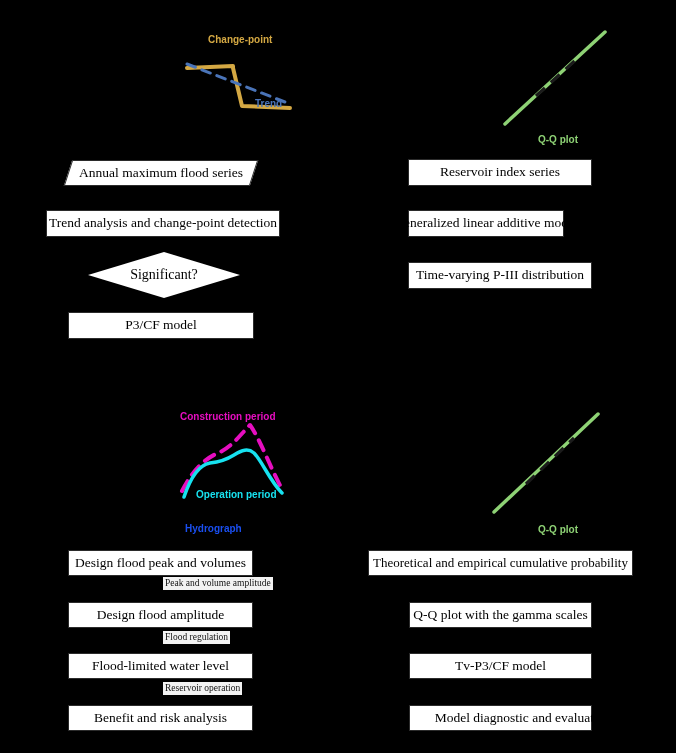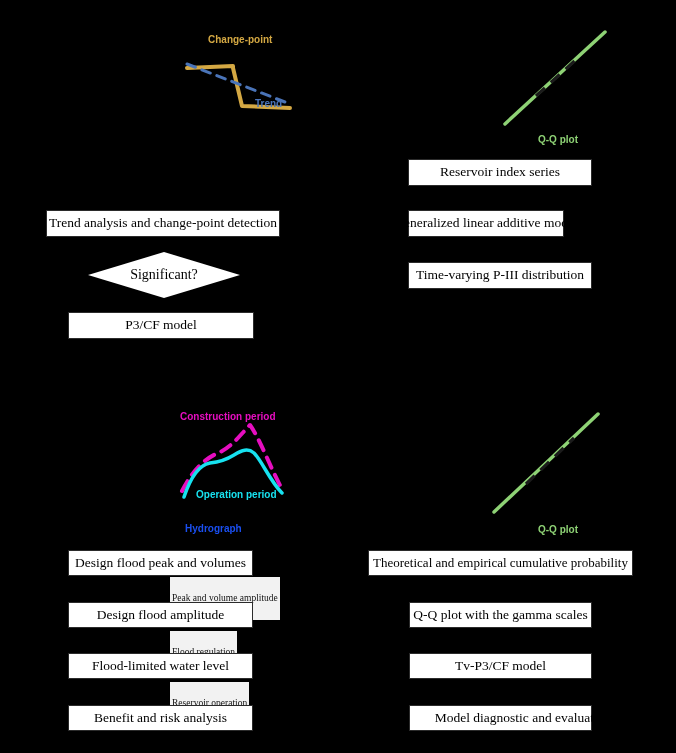--- a/index.html
+++ b/index.html
@@ -68,24 +68,23 @@
     color: #000;
   }
 
   
   .chip {
     position: absolute;
     background: #f2f2f2;
     color: #111;
     font-size: 9.5px;
     line-height: 1.15;
-    padding: 16px 2px;
+    padding: 1px 2px;
     white-space: nowrap;
     box-sizing: border-box;
-    margin-left: 7px;
   }
 
   
   .sketch-label {
     position: absolute;
     font-family: "Liberation Sans", "DejaVu Sans", sans-serif;
     font-weight: bold;
     font-size: 10px;
     white-space: nowrap;
   }
@@ -110,20 +109,24 @@
   <div class="sketch-label" style="left:255px; top:98px; color:#4a74b8;">Trend</div>
 
   <div class="fig" style="left:500px; top:28px;">
     <svg width="110" height="100" viewBox="0 0 110 100">
       <line x1="5" y1="96" x2="105" y2="4" stroke="#8ed275" stroke-width="3.5" stroke-linecap="round"></line>
       <line x1="36" y1="68" x2="80" y2="28" stroke="#1b1b1b" stroke-width="3.2" stroke-dasharray="12 8" stroke-linecap="butt"></line>
     </svg>
   </div>
   <div class="sketch-label" style="left:538px; top:134px; color:#8ed275;">Q-Q plot</div>
 
+  <div class="node para" style="left:68px; top:160px; width:186px; height:26px;">
+    <div class="para-skew"></div>
+    <span class="para-text">Annual maximum flood series</span>
+  </div>
 
   <div class="node" style="left:46px; top:210px; width:234px; height:27px;">
     <span>Trend analysis and change-point detection</span>
   </div>
 
   <div class="diamond" style="left:88px; top:252px; width:152px; height:46px;">
     <div class="dia-shape"></div>
     <span class="dia-text">Significant?</span>
   </div>
 

